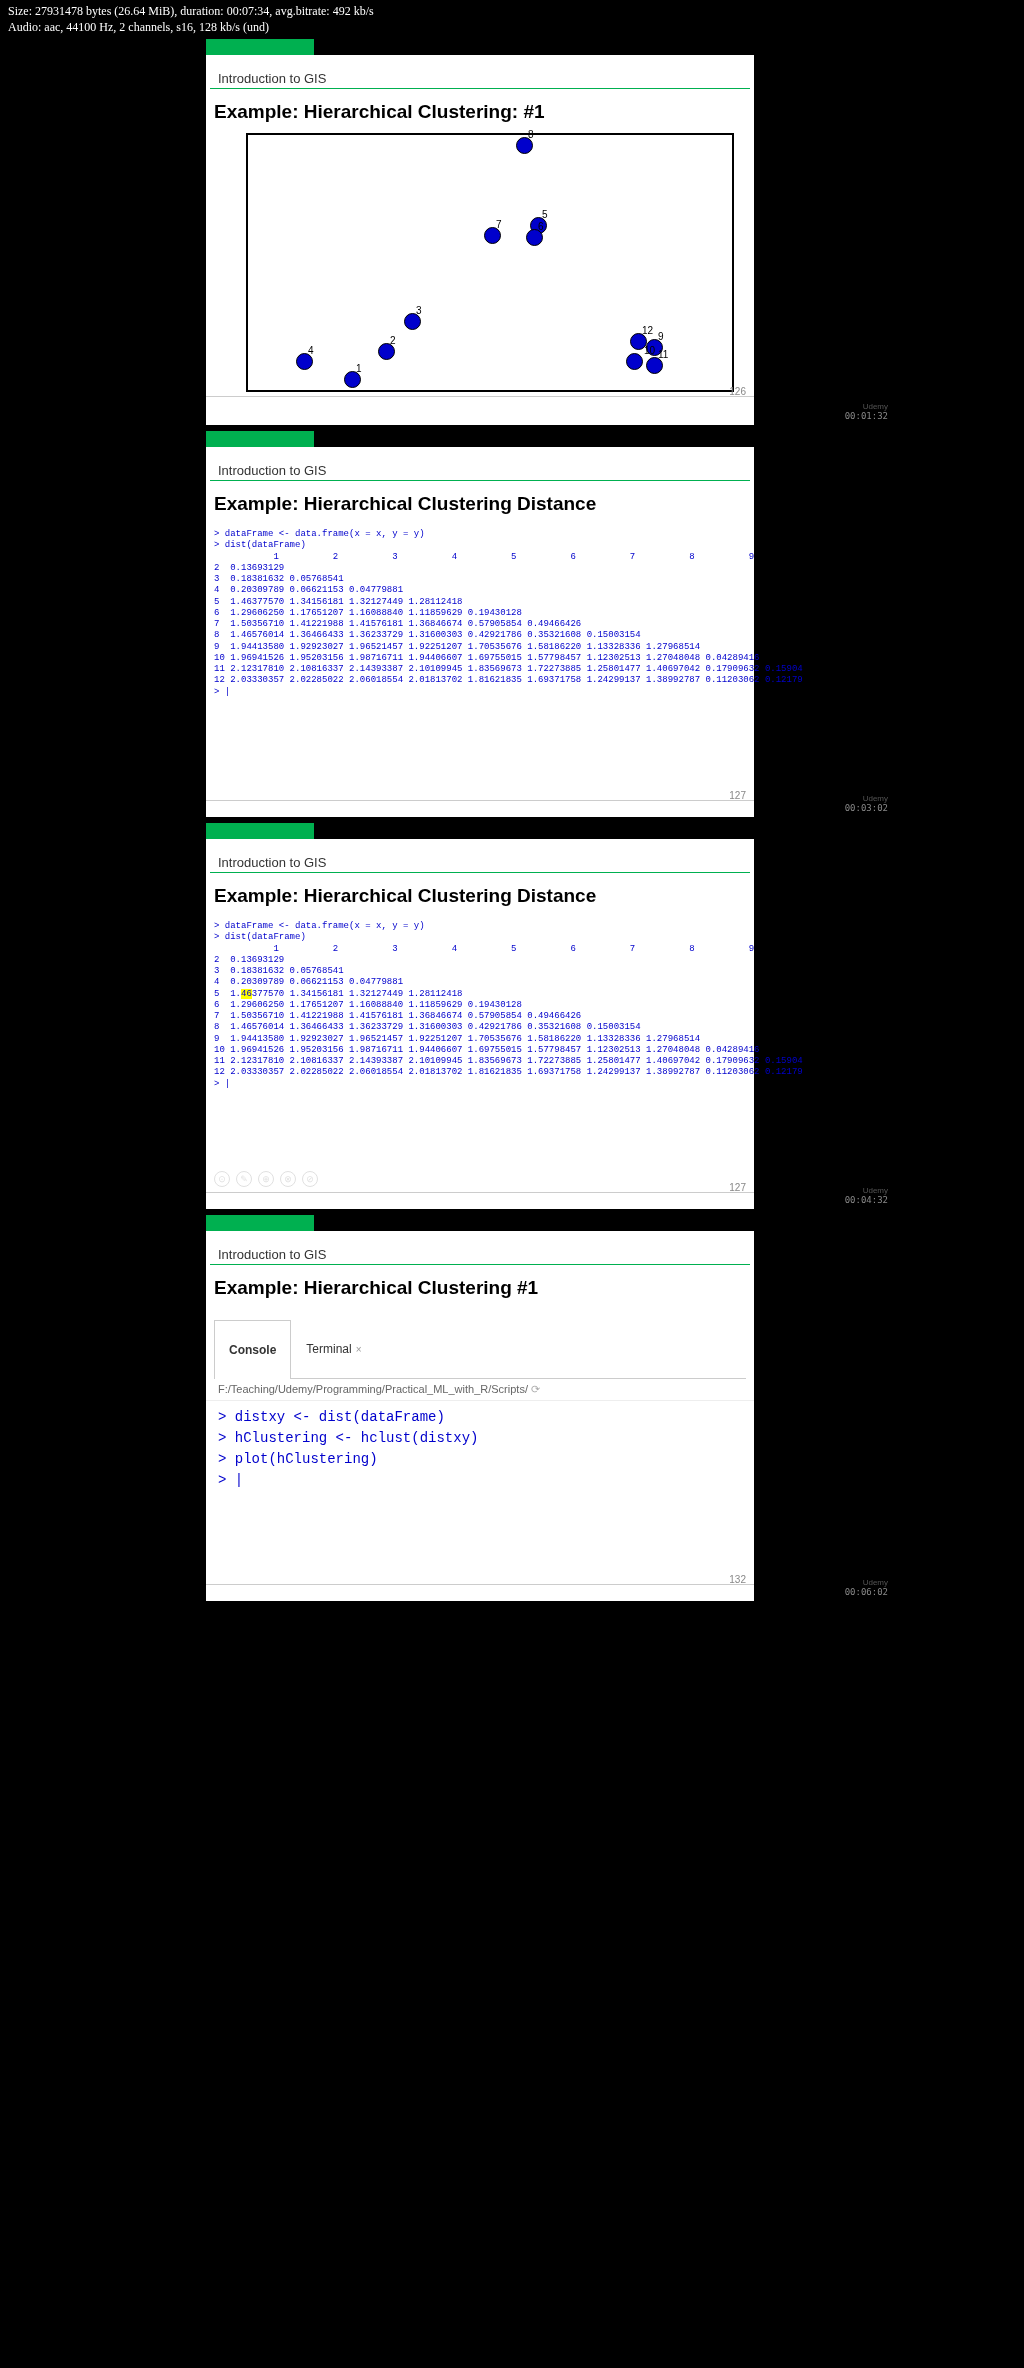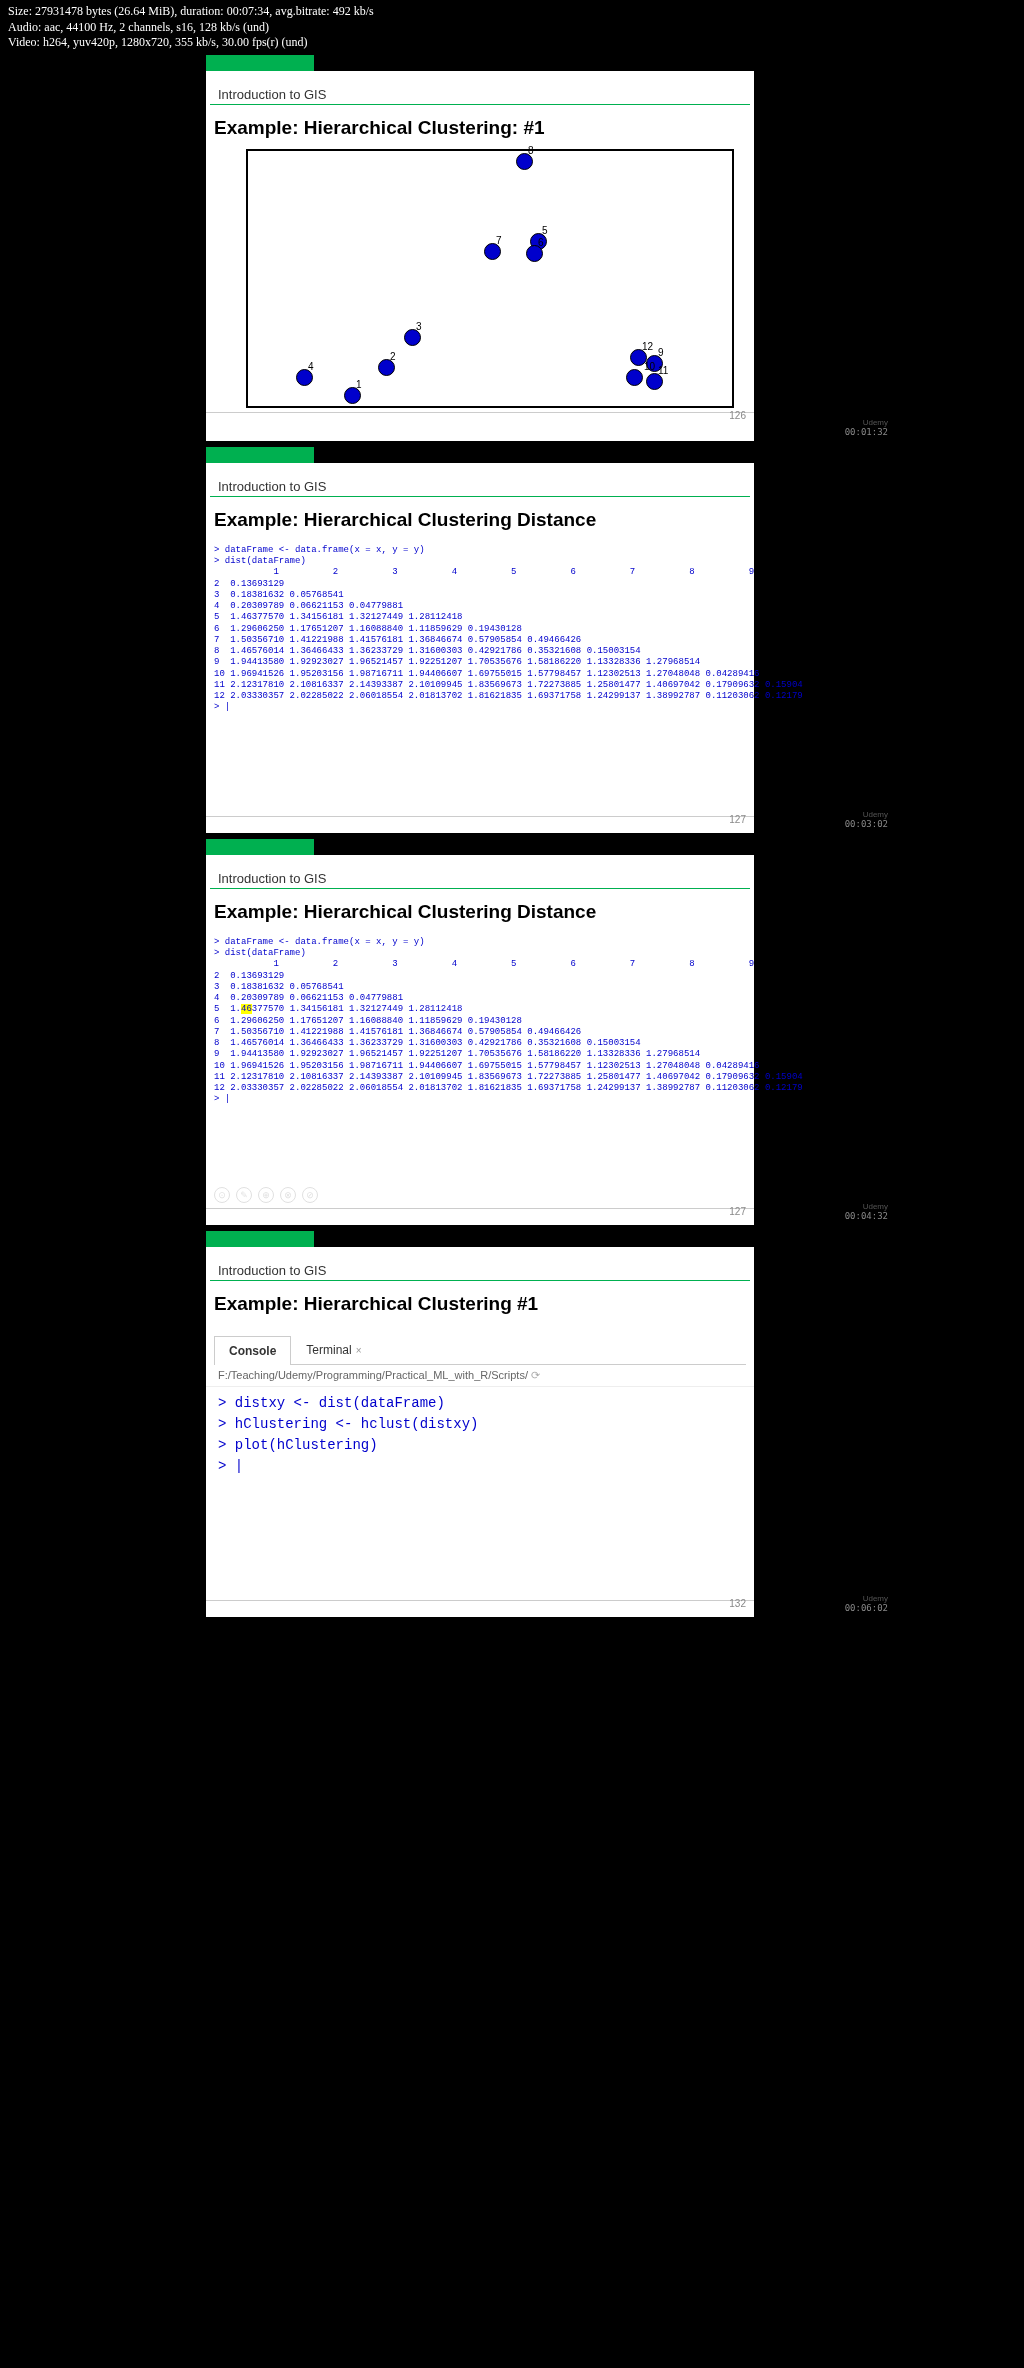--- a/index.html
+++ b/index.html
@@ -56,21 +56,21 @@
     border: 1px solid #000;
     border-radius: 50%;
   }
   .dot-label {
     position: absolute;
     font-size: 10px;
     color: #000;
   }
   .page-num {
     position: absolute;
-    bottom: 8px;
+    bottom: 16px;
     right: 8px;
     font-size: 10px;
     color: #888;
   }
   .slide-footer {
     border-top: 1px solid #ccc;
     margin-top: 4px;
     height: 16px;
     position: relative;
   }
@@ -108,21 +108,21 @@
     text-align: center;
     line-height: 14px;
     color: #999;
   }
   .console-tabs {
     display: flex;
     border-bottom: 1px solid #ccc;
     margin: 10px 8px 0 8px;
   }
   .console-tab {
-    padding: 7px 14px;
+    padding: 22px 14px;
     font-size: 12px;
     color: #333;
     border: 1px solid transparent;
     border-bottom: none;
     cursor: pointer;
   }
   .console-tab.active {
     border-color: #ccc;
     background: #fff;
     position: relative;
@@ -155,21 +155,20 @@
     font-size: 8px;
     color: #555;
   }
 </style>
 </head>
 <body>
 
 <div class="file-info">
   <div>Size: 27931478 bytes (26.64 MiB), duration: 00:07:34, avg.bitrate: 492 kb/s</div>
   <div>Audio: aac, 44100 Hz, 2 channels, s16, 128 kb/s (und)</div>
-  <div>Video: h264, yuv420p, 1280x720, 355 kb/s, 30.00 fps(r) (und)</div>
 </div>
 
 <div class="slide-container">
   <div style="background:#00b050;height:16px;width:108px;position:relative;left:0;"></div>
   <div class="slide" style="min-height:370px;">
     <div style="height:14px;"></div>
     <div class="section-header">Introduction to GIS</div>
     <div class="slide-title">Example: Hierarchical Clustering: #1</div>
     <div class="scatter-box" id="scatter">
         <div class="dot" style="left: 268px; top: 2px;"></div>

